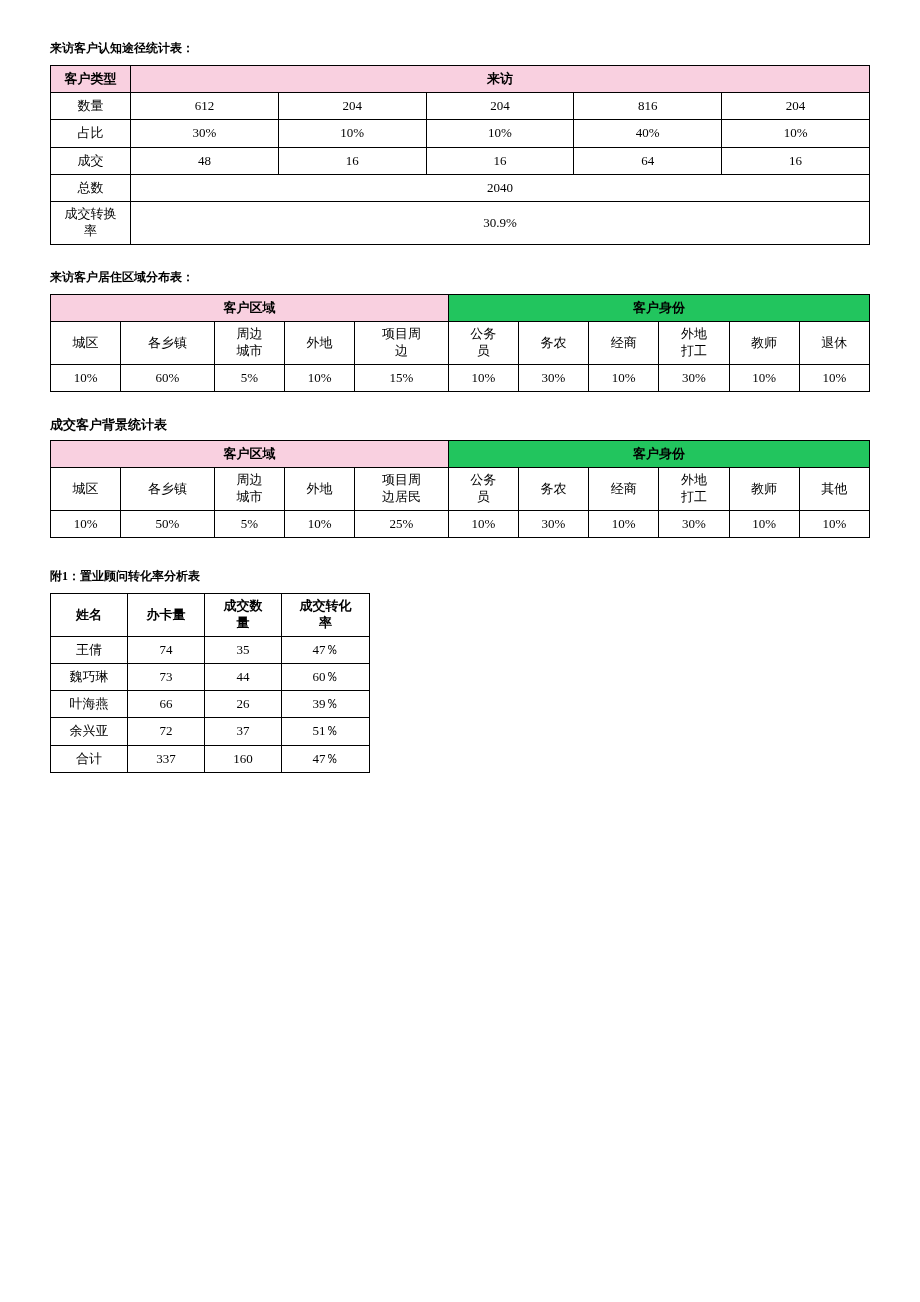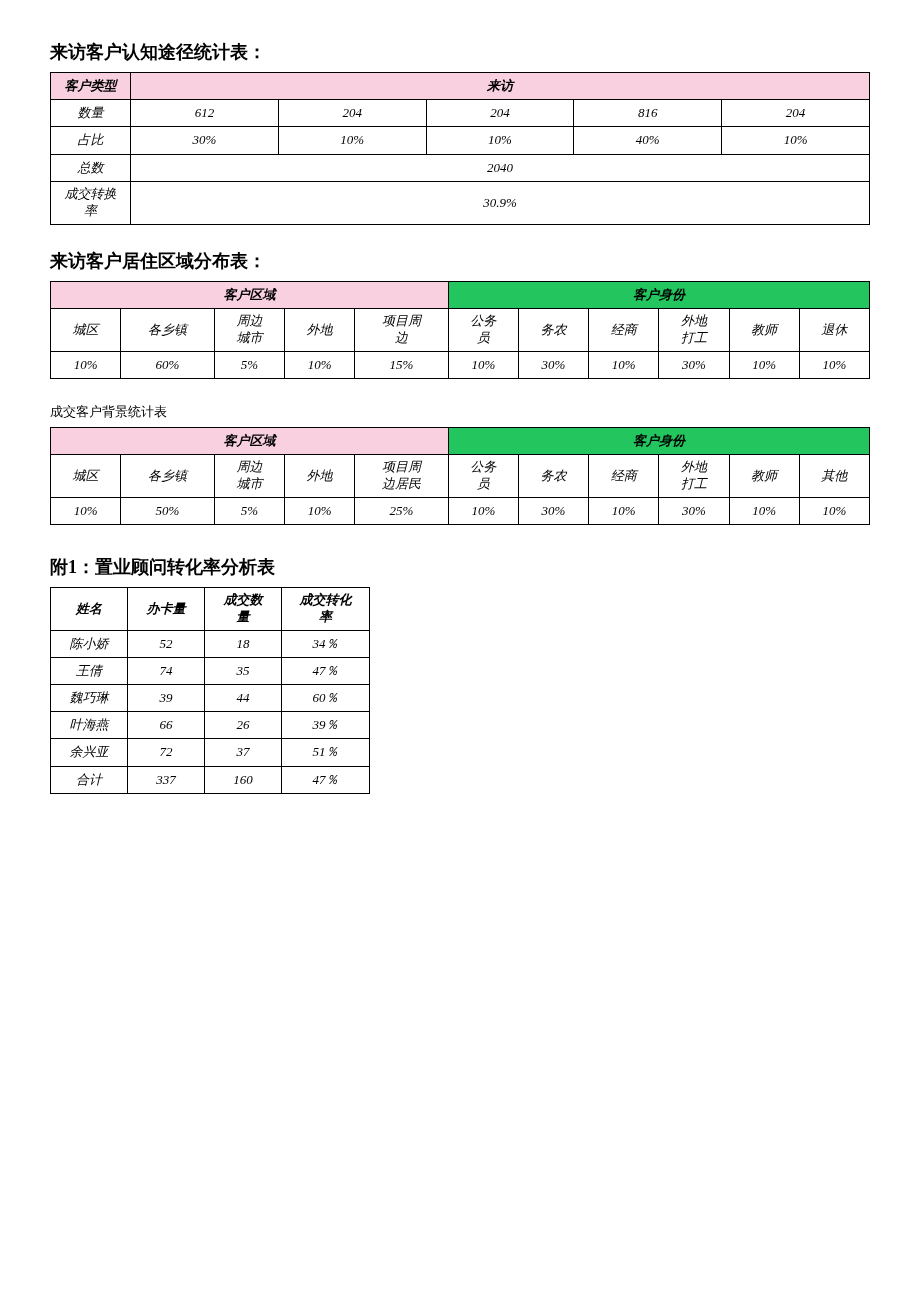--- a/index.html
+++ b/index.html
@@ -6,49 +6,48 @@
     body {
       background: #fff;
       font-family: "SimSun", "宋体", serif;
       font-size: 13px;
       color: #000;
       padding: 40px 50px;
       width: 920px;
       min-height: 1302px;
     }
     .section-title {
-      font-size: 18px;
+      font-size: 12px;
       font-weight: bold;
       margin-bottom: 8px;
     }
     .section {
       margin-bottom: 24px;
     }
     table {
       border-collapse: collapse;
       width: 100%;
       margin-bottom: 4px;
-      font-style: italic;
     }
     th, td {
       border: 1px solid #000;
       text-align: center;
       padding: 4px 6px;
       vertical-align: middle;
       line-height: 1.4;
     }
     .header-pink {
       background-color: #f9d0e0;
     }
     .header-lavender {
       background-color: #22c55e;
     }
     .sub-title {
       font-size: 13px;
-      font-weight: normal;
+      font-weight: bold;
       margin-bottom: 6px;
       margin-top: 10px;
     }
     .analysis-label {
       font-size: 13px;
       font-weight: bold;
       margin-bottom: 4px;
     }
   </style>
 </head>
@@ -72,20 +71,28 @@
         <td>816</td>
         <td>204</td>
       </tr>
       <tr>
         <td>占比</td>
         <td>30%</td>
         <td>10%</td>
         <td>10%</td>
         <td>40%</td>
         <td>10%</td>
+      </tr>
+      <tr>
+        <td>成交</td>
+        <td>48</td>
+        <td>16</td>
+        <td>16</td>
+        <td>64</td>
+        <td>16</td>
       </tr>
       <tr>
         <td>总数</td>
         <td colspan="5">2040</td>
       </tr>
       <tr>
         <td style="line-height:1.3;">成交转换<br>率</td>
         <td colspan="5">30.9%</td>
       </tr>
     </tbody>
@@ -178,34 +185,28 @@
     <thead>
       <tr>
         <th style="width:70px;">姓名</th>
         <th style="width:70px;">办卡量</th>
         <th style="width:70px; line-height:1.3;">成交数<br>量</th>
         <th style="width:80px; line-height:1.3;">成交转化<br>率</th>
       </tr>
     </thead>
     <tbody>
       <tr>
-        <td>陈小娇</td>
-        <td>52</td>
-        <td>18</td>
-        <td>34％</td>
-      </tr>
-      <tr>
         <td>王倩</td>
         <td>74</td>
         <td>35</td>
         <td>47％</td>
       </tr>
       <tr>
         <td>魏巧琳</td>
-        <td>39</td>
+        <td>73</td>
         <td>44</td>
         <td>60％</td>
       </tr>
       <tr>
         <td>叶海燕</td>
         <td>66</td>
         <td>26</td>
         <td>39％</td>
       </tr>
       <tr>

